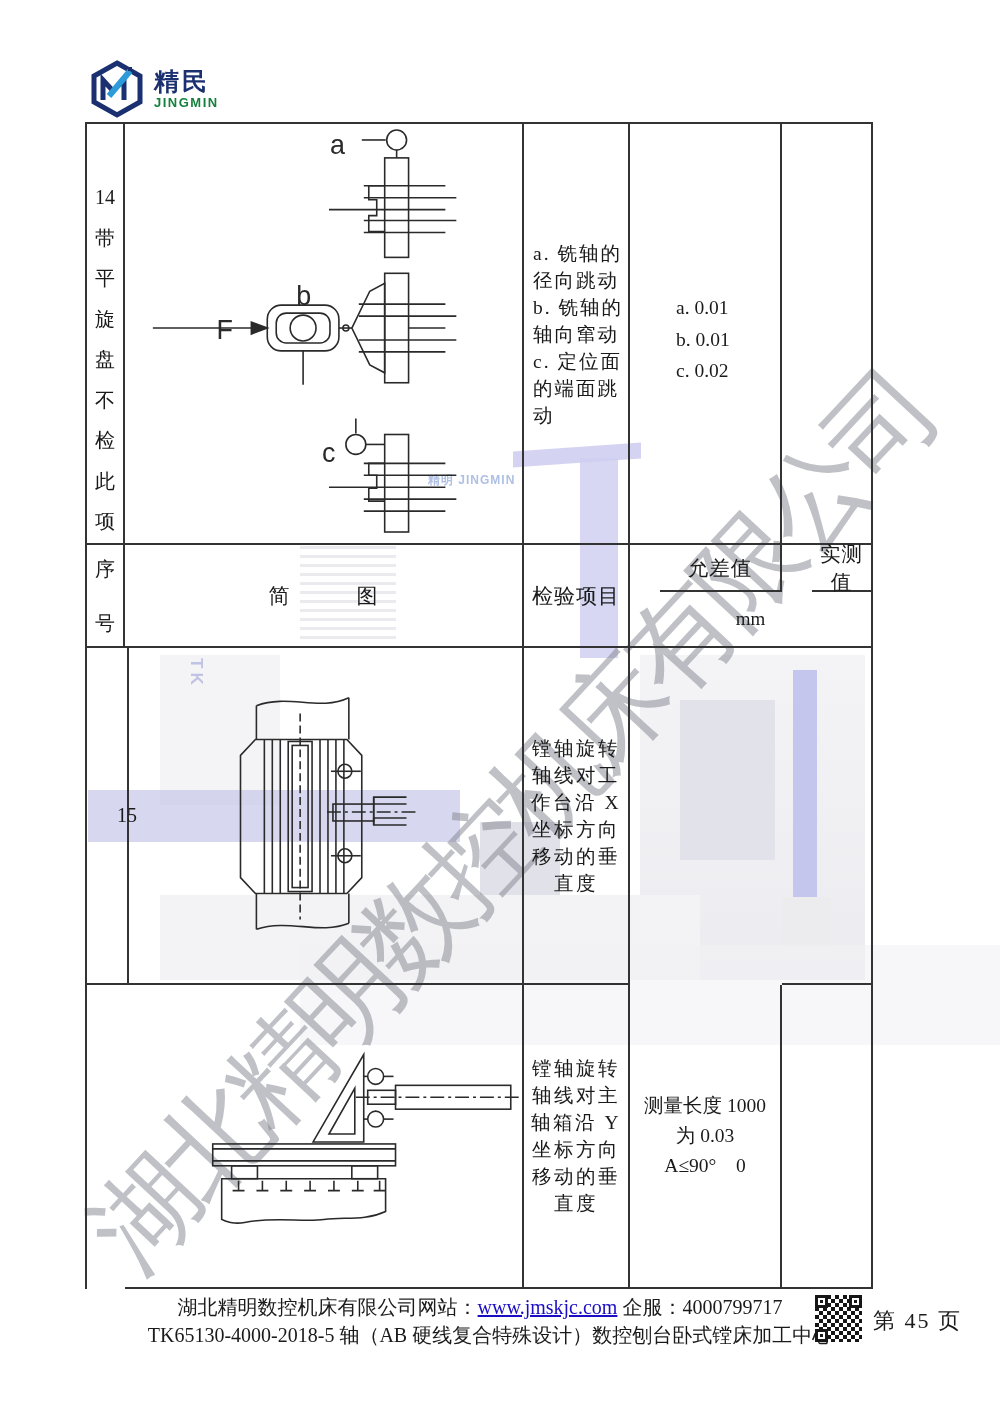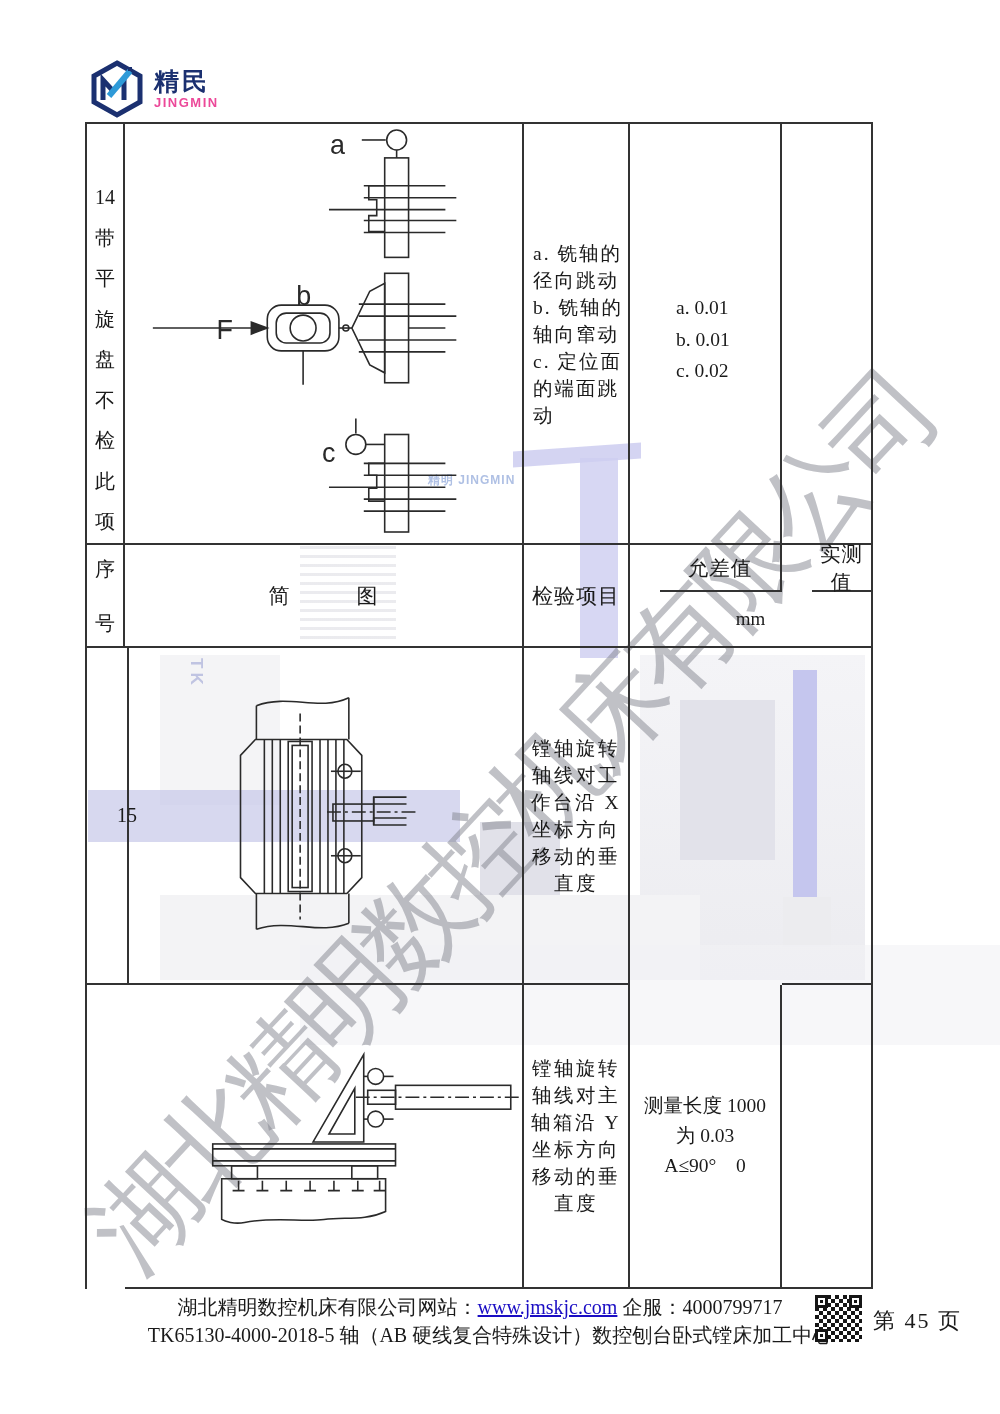--- a/index.html
+++ b/index.html
@@ -30,21 +30,21 @@
   .watermark{
     position:absolute;z-index:1;left:512px;top:822px;width:max-content;
     transform:translate(-50%,-50%) rotate(-47deg);
     font-size:106px;letter-spacing:-8px;white-space:nowrap;
     color:rgba(130,132,142,.5);pointer-events:none;
   }
   
   .logo{position:absolute;left:88px;top:60px;z-index:2;display:flex;align-items:center;}
   .logo-text{margin-left:8px;line-height:1;}
   .logo-cn{font-size:25px;font-weight:bold;color:#1b3070;letter-spacing:3px;}
-  .logo-en{font-size:13px;font-weight:bold;color:#ec4899;letter-spacing:1.5px;
+  .logo-en{font-size:13px;font-weight:bold;color:#15803d;letter-spacing:1.5px;
     font-family:"Liberation Sans","DejaVu Sans",sans-serif;margin-top:2px;}
   
   .insp-table{
     position:absolute;left:85px;top:122px;width:786px;height:1165px;z-index:2;
     display:grid;
     grid-template-columns:38px 399px 106px 152px 91px;
     grid-template-rows:421px 47px 56px 337px 304px;
     border-top:2px solid #333;border-left:2px solid #333;
   }
   .cell{border-right:2px solid #333;border-bottom:2px solid #333;position:relative;

